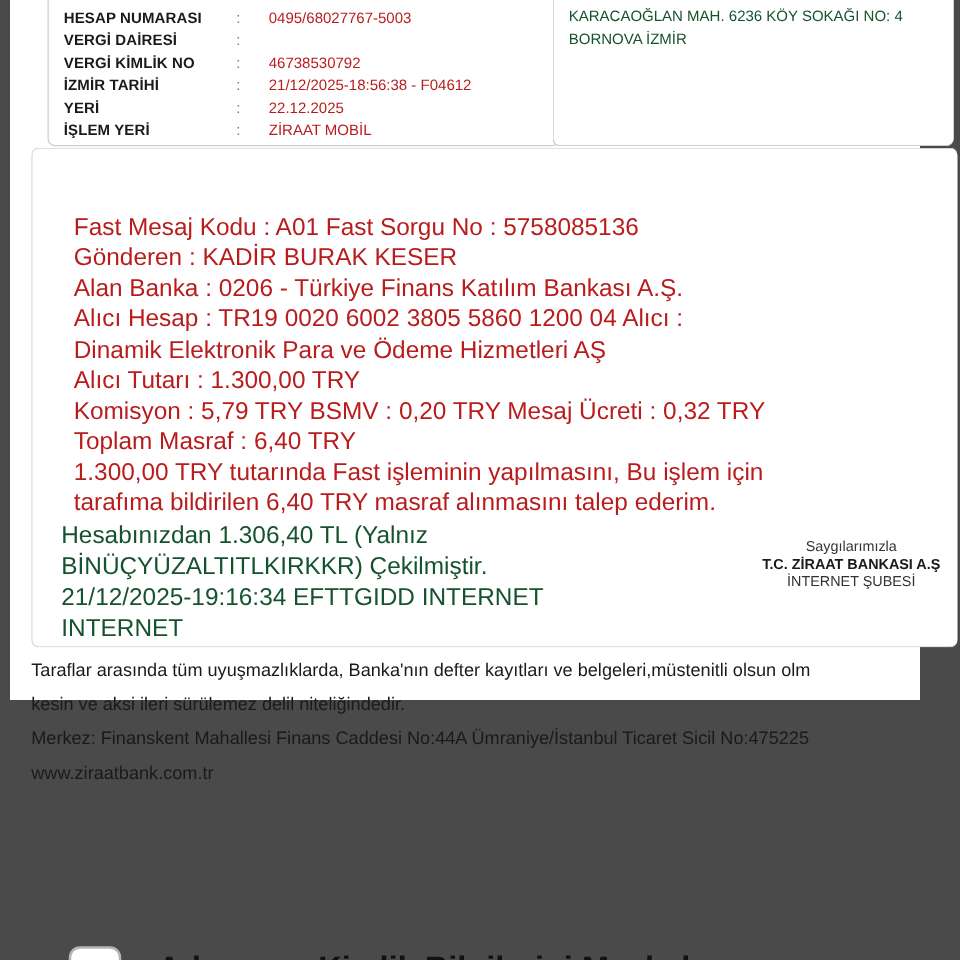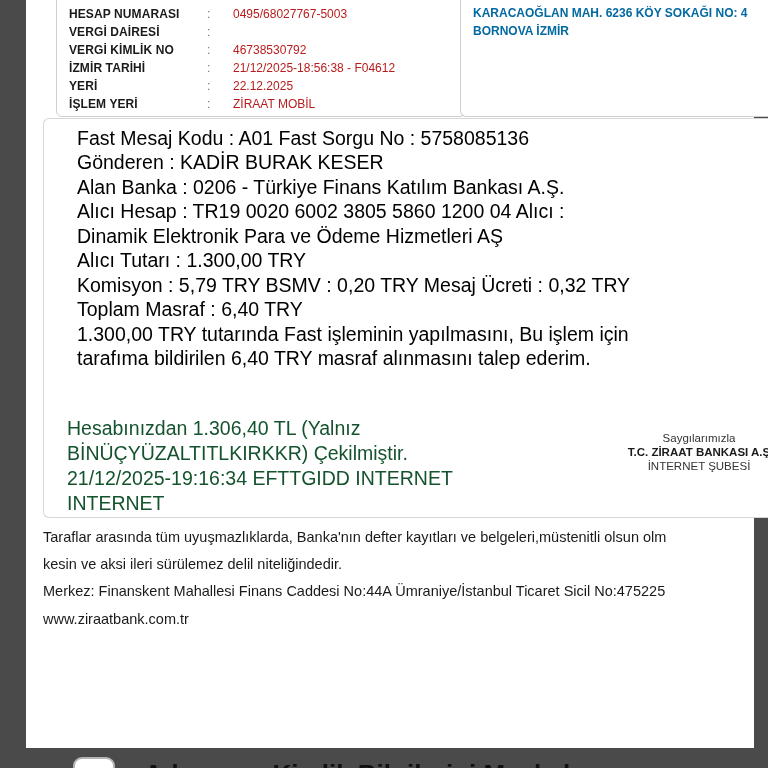--- a/index.html
+++ b/index.html
@@ -4,46 +4,47 @@
   <style>
     html, body { margin: 0; padding: 0; }
     body {
       width: 768px; height: 768px; overflow: hidden;
       background: #4a4a4a;
       position: relative;
       font-family: "Liberation Sans", sans-serif;
       color: #111;
     }
     .page {
-      position: absolute; left: 26px; top: 0; width: 728px; height: 748px;
+      position: absolute; left: 8px; top: 0; width: 728px; height: 560px;
       background: #ffffff;
     }
     .card {
       position: absolute; background: #fff;
       border: 1.5px solid #cfcfcf; border-radius: 6px;
     }
     .card-left { left: 30px; top: -12px; width: 408px; height: 127px; }
     .card-right { left: 434px; top: -12px; width: 320px; height: 127px; border-right: none; }
     .info-row {
       position: absolute; left: 12px; height: 18px; display: flex; align-items: center;
       font-size: 12px;
     }
     .info-label { width: 138px; font-weight: bold; color: #1a1a1a; letter-spacing: 0.1px; }
     .info-colon { width: 26px; color: #777; }
     .info-value { color: #b91c1c; }
-    .addr { position: absolute; left: 12px; font-size: 12px; font-weight: bold; color: #0369a1; }
+    .addr { position: absolute; left: 12px; font-size: 12px; font-weight: normal; color: #14532d; }
 
     .msg-card {
       position: absolute; left: 17px; top: 118px; width: 740px; height: 398px;
       border: 1.5px solid #d6d6d6; border-radius: 6px; border-right: none;
       background: #fff;
     }
     .msg-line {
-      position: absolute; left: 33px; font-size: 19.5px; color: #000000; white-space: nowrap;
+      position: absolute; left: 33px; font-size: 19.5px; color: #b91c1c; white-space: nowrap;
       line-height: 24px;
+      margin-top: 44px;
     }
     .withdraw-line {
       position: absolute; left: 23px; font-size: 19.5px; color: #14532d; white-space: nowrap;
       line-height: 24px;
     }
     .signature {
       position: absolute; left: 560px; top: 312px; width: 190px; text-align: center;
       font-size: 11.5px; line-height: 14px; color: #333;
     }
     .signature .bank { font-weight: bold; color: #1a1a1a; }

